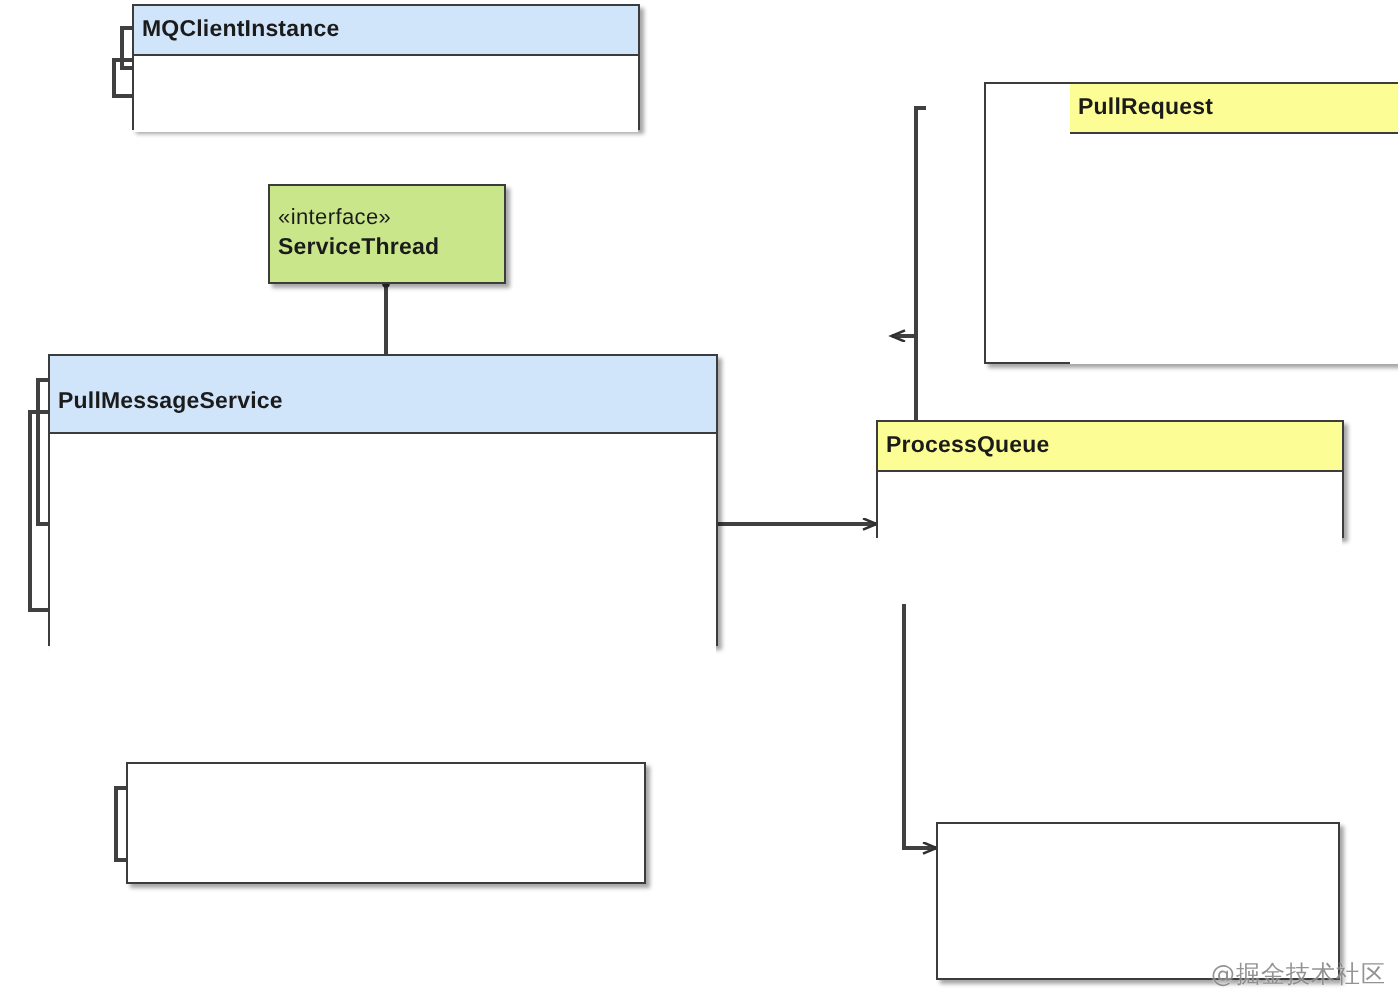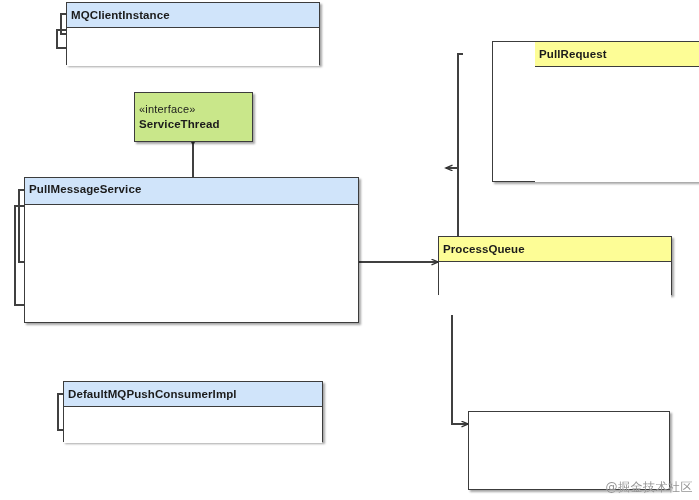--- a/index.html
+++ b/index.html
@@ -154,41 +154,38 @@
   </div>
 
   <div class="uml-node" style="left:134px; top:92px; width:119px; height:50px;">
     <div class="uml-header fill-green" style="border-bottom:none; height:100%; display:flex; flex-direction:column; justify-content:center;">
       <span class="stereotype">«interface»</span>
       <span>ServiceThread</span>
     </div>
   </div>
 
   <div class="uml-node" style="left:24px; top:177px; width:335px; height:146px;">
-    <div class="uml-header fill-blue" style="padding-top:4px; padding-bottom:8px;">
+    <div class="uml-header fill-blue" style="padding-top:16px; padding-bottom:8px;">
       <span>PullMessageService</span>
     </div>
     <div class="uml-body" style="height:112px;">
       <div class="uml-compartment" style="height:112px;"></div>
     </div>
   </div>
 
-  <div class="uml-node" style="left:438px; top:236px; width:234px; height:59px;">
+  <div class="uml-node" style="left:438px; top:210px; width:234px; height:59px;">
     <div class="uml-header fill-yellow">
       <span>ProcessQueue</span>
     </div>
     <div class="uml-body" style="height:53px;">
       <div class="uml-compartment" style="height:53px;"></div>
     </div>
   </div>
 
   <div class="uml-node" style="left:63px; top:381px; width:260px; height:61px;">
-    <div class="uml-header fill-blue">
-      <span>DefaultMQPushConsumerImpl</span>
-    </div>
     <div class="uml-body" style="height:36px;">
       <div class="uml-compartment" style="height:36px;"></div>
     </div>
   </div>
 
   <div class="uml-node" style="left:468px; top:411px; width:202px; height:79px;">
     <div class="uml-body" style="height:51px;">
       <div class="uml-compartment" style="height:51px;"></div>
     </div>
   </div>

